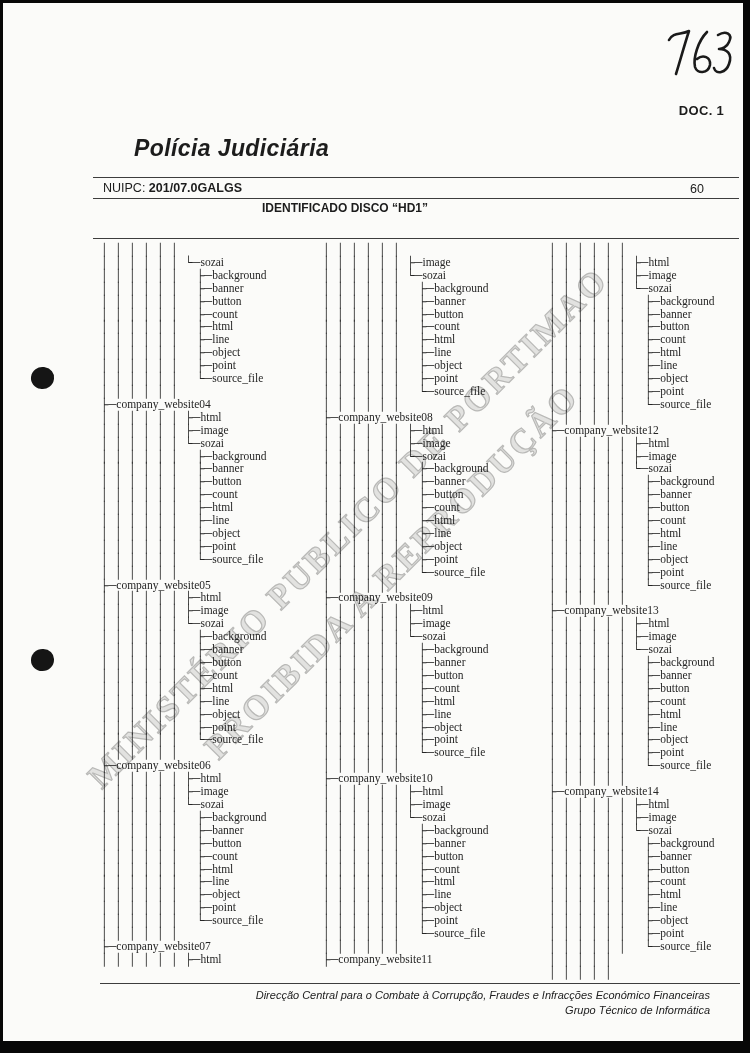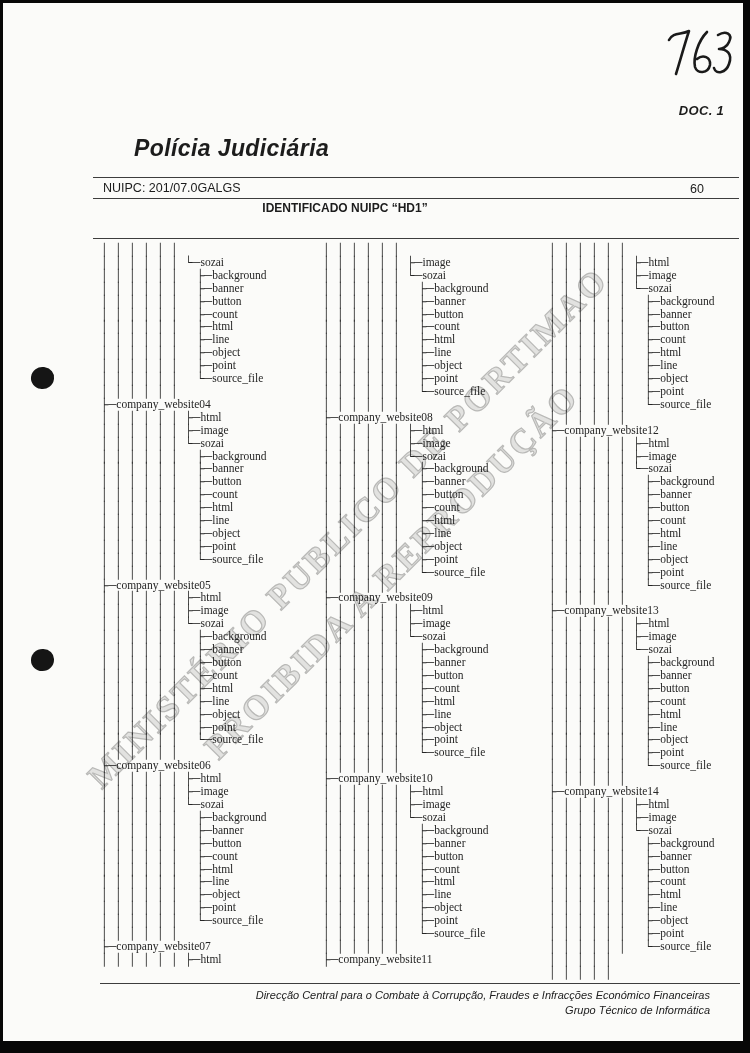--- a/index.html
+++ b/index.html
@@ -18,27 +18,27 @@
   .edge-right{left:743px;top:0;width:7px;height:1053px;}
   .edge-bottom{left:0;top:1041px;width:750px;height:12px;}
   
   .hole{position:absolute;width:23px;height:22px;background:#151515;border-radius:50% 46% 50% 48%;}
   .hole1{left:31px;top:367px;transform:rotate(8deg);}
   .hole2{left:31px;top:649px;}
   
   .handnum{position:absolute;left:663px;top:24px;width:78px;height:58px;}
   
   .doc-label{position:absolute;left:632px;top:103px;width:92px;text-align:right;
-    font-size:13px;font-weight:bold;letter-spacing:.3px;font-style:italic;}
+    font-size:13px;font-weight:bold;letter-spacing:.3px;}
   .title{position:absolute;left:134px;top:135px;width:400px;
     font-size:23px;font-weight:bold;letter-spacing:.4px;font-style:italic;}
   .rule{position:absolute;left:93px;width:646px;border-top:1.6px solid #3d3d3d;}
   .rule1{top:177px;} .rule2{top:198px;} .rule3{top:238px;}
   .nuipc{position:absolute;left:103px;top:181px;font-size:12.5px;}
-  .nuipc b{font-weight:normal;}
+  .nuipc b{font-weight:bold;}
   .pagenum{position:absolute;left:690px;top:182px;width:46px;font-size:12.5px;}
   .subject{position:absolute;left:145px;top:202px;width:400px;text-align:center;
     font-size:12px;font-weight:bold;line-height:13.5px;}
   
   .watermark{
     position:absolute;left:90px;top:300px;width:560px;height:500px;
     display:flex;flex-direction:column;justify-content:center;align-items:center;row-gap:24px;
     transform:rotate(-45deg);
     font-family:"Liberation Serif","DejaVu Serif",serif;
     font-weight:bold;font-size:34px;letter-spacing:3px;white-space:nowrap;
@@ -79,21 +79,21 @@
 
   <div class="doc-label">DOC. 1</div>
   <div class="title">Polícia Judiciária</div>
 
   <div class="rule rule1"></div>
   <div class="nuipc"><span>NUIPC:</span>&nbsp;<b>201/07.0GALGS</b></div>
   <div class="pagenum">60</div>
   <div class="rule rule2"></div>
 
   <div class="subject">
-    <div>IDENTIFICADO NUIPC “HD1”</div>
+    <div>IDENTIFICADO DISCO “HD1”</div>
   </div>
   <div class="rule rule3"></div>
 
   <div class="watermark" style="-webkit-text-stroke: 1.2px rgb(185, 185, 183);">
     <span>MINISTÉRIO PUBLICO DE PORTIMAO</span>
     <span>PROIBIDA A REPRODUÇÃO</span>
   </div>
 
   <div class="tree-col tree-left">│ │ │ │ │ │
 │ │ │ │ │ │ └─sozai

